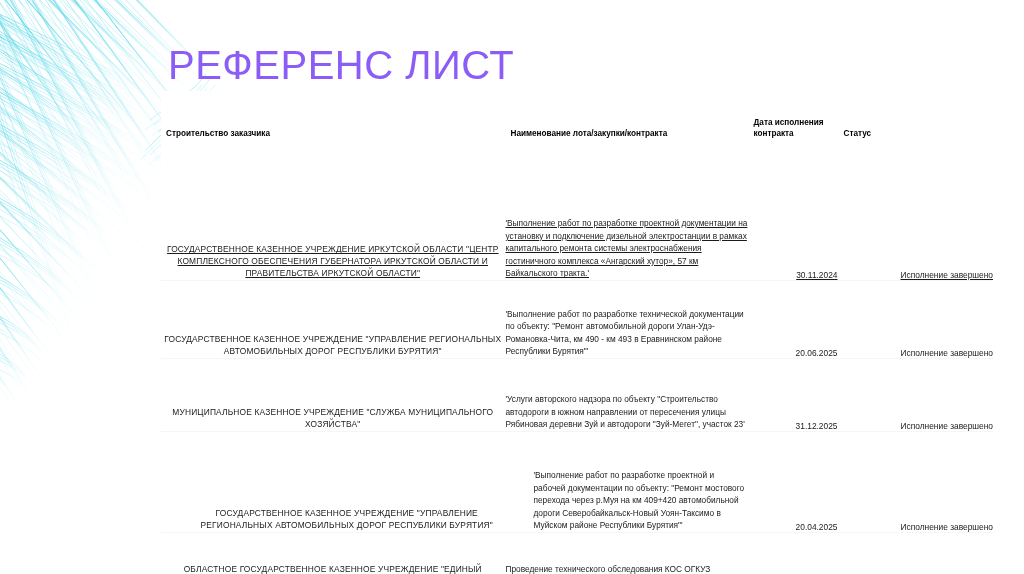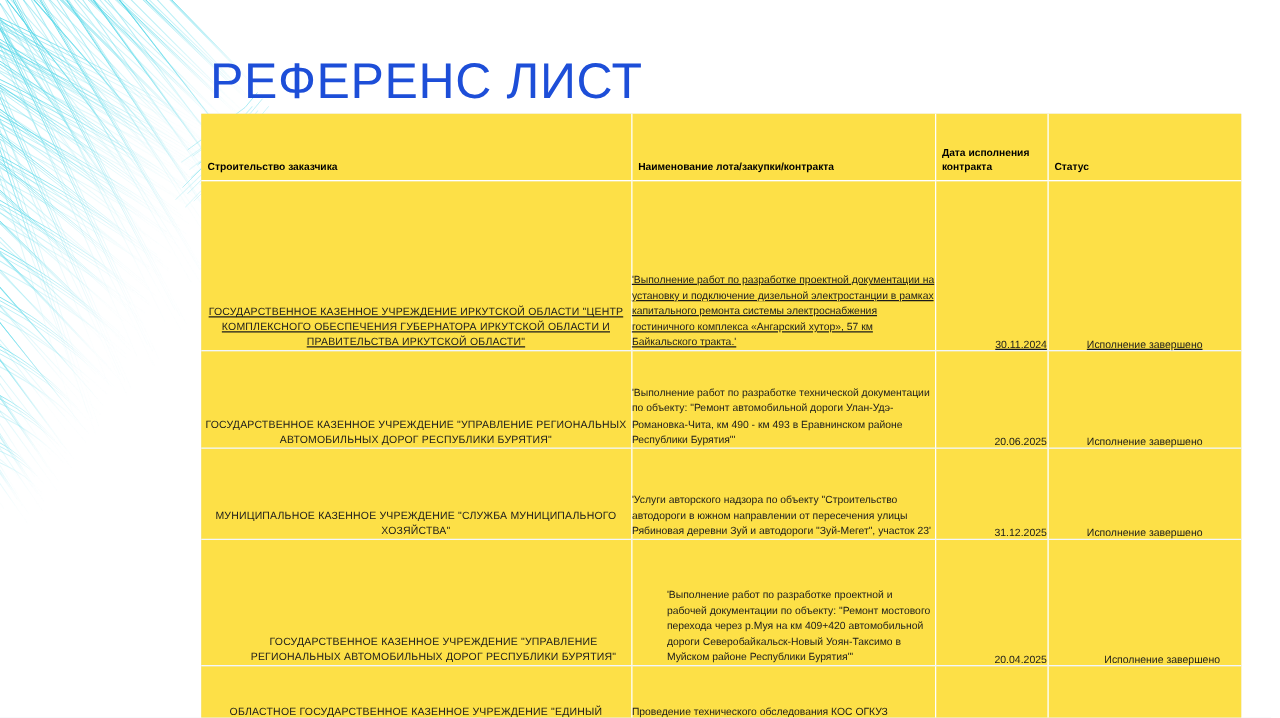--- a/index.html
+++ b/index.html
@@ -26,21 +26,21 @@
     pointer-events: none;
   }
 
   
   #page-title {
     position: absolute;
     left: 168px;
     top: 16px;
     font-size: 40px;
     letter-spacing: 0.5px;
-    color: #1d4ed8;
+    color: #8b5cf6;
     font-weight: 400;
     white-space: nowrap;
   }
 
   
   #ref-table-wrap {
     position: absolute;
     left: 161px;
     top: 91px;
     width: 832px;
@@ -52,21 +52,21 @@
     table-layout: fixed;
     background: #dce8f3;
   }
   table.ref-table col.c-customer { width: 344px; }
   table.ref-table col.c-lot      { width: 243px; }
   table.ref-table col.c-date     { width: 90px;  }
   table.ref-table col.c-status   { width: 155px; }
 
   table.ref-table th,
   table.ref-table td {
-    background: #fde047;
+    background: #ffffff;
     border-right: 1px solid #ffffff;
     border-bottom: 1px solid #f2f7fb;
     padding: 0;
     vertical-align: bottom;
   }
   table.ref-table th:last-child,
   table.ref-table td:last-child { border-right: none; }
 
   
   table.ref-table thead th {
@@ -104,21 +104,21 @@
     font-size: 8.4px;
     color: #1b1b1b;
     text-align: right;
     padding: 0 2px 5px 4px;
     white-space: nowrap;
     vertical-align: bottom;
   }
   td.cell-status {
     font-size: 8.4px;
     color: #1b1b1b;
-    text-align: center;
+    text-align: right;
     padding: 0 4px 5px 3px;
     white-space: nowrap;
     vertical-align: bottom;
     margin-left: 16px;
   }
 
   
   tr.row-0 td { height: 126px; text-decoration: underline; }
   tr.row-1 td { height: 72px;  }
   tr.row-2 td { height: 68px;  }

